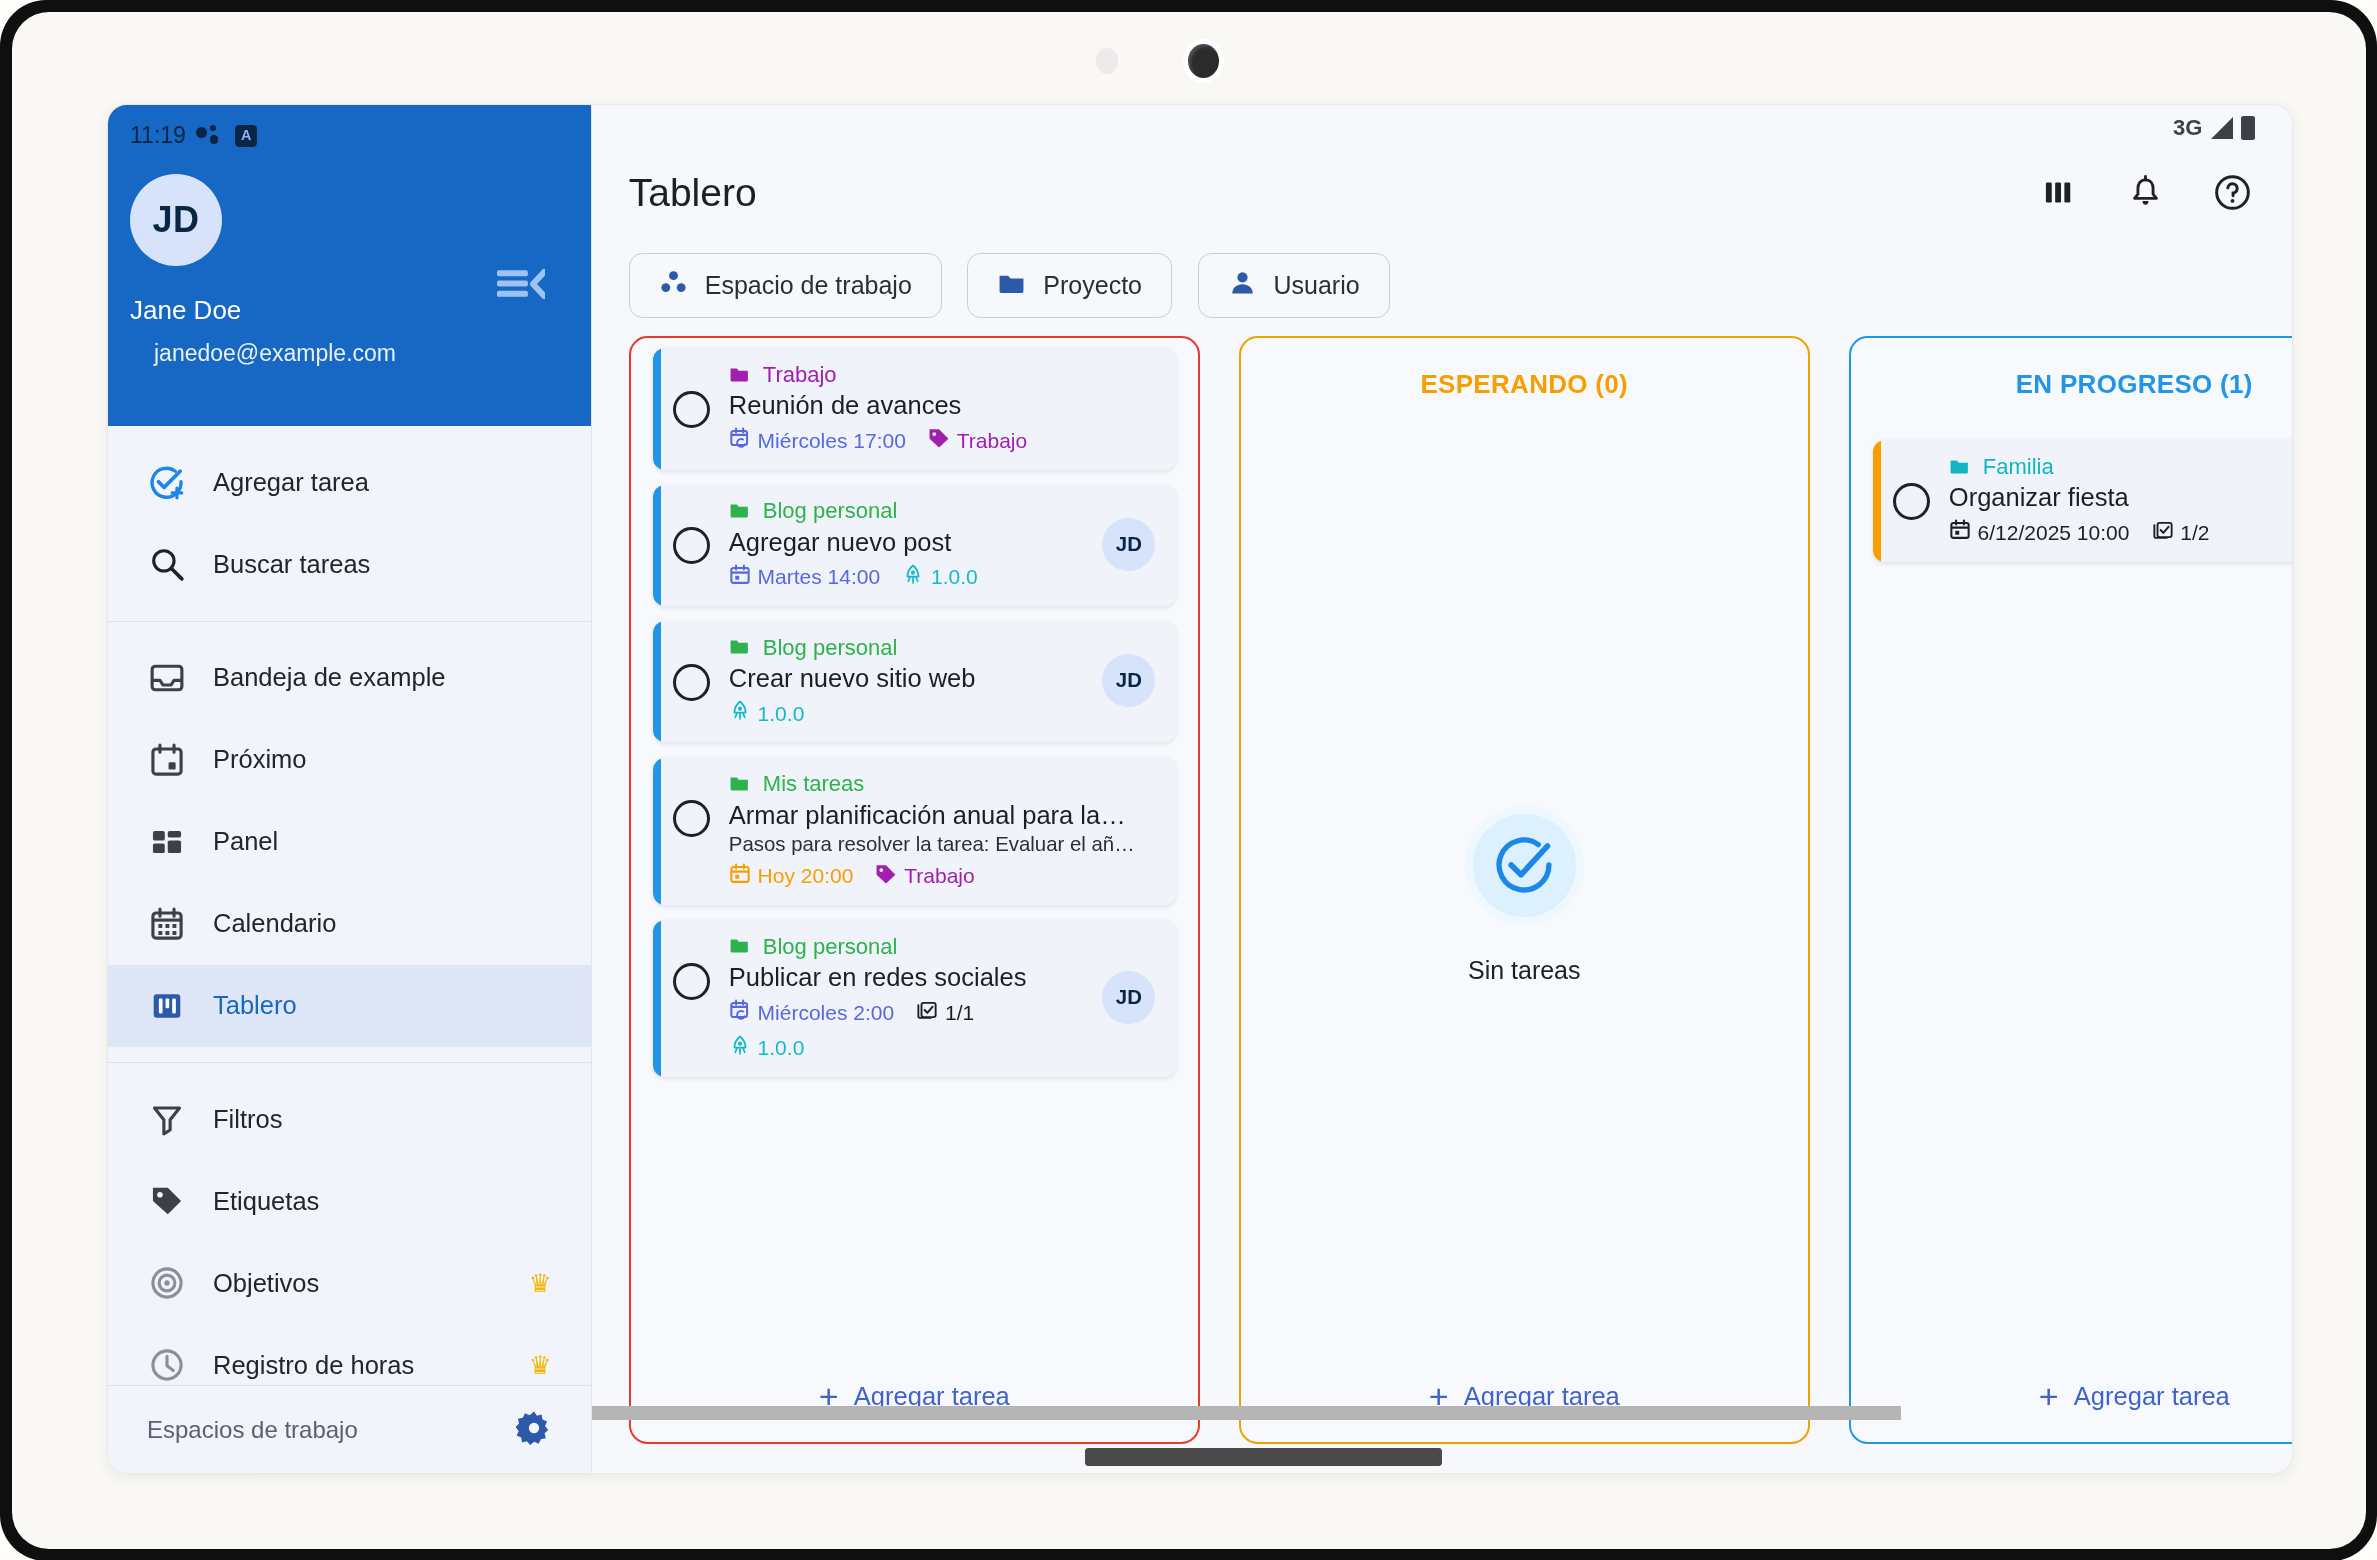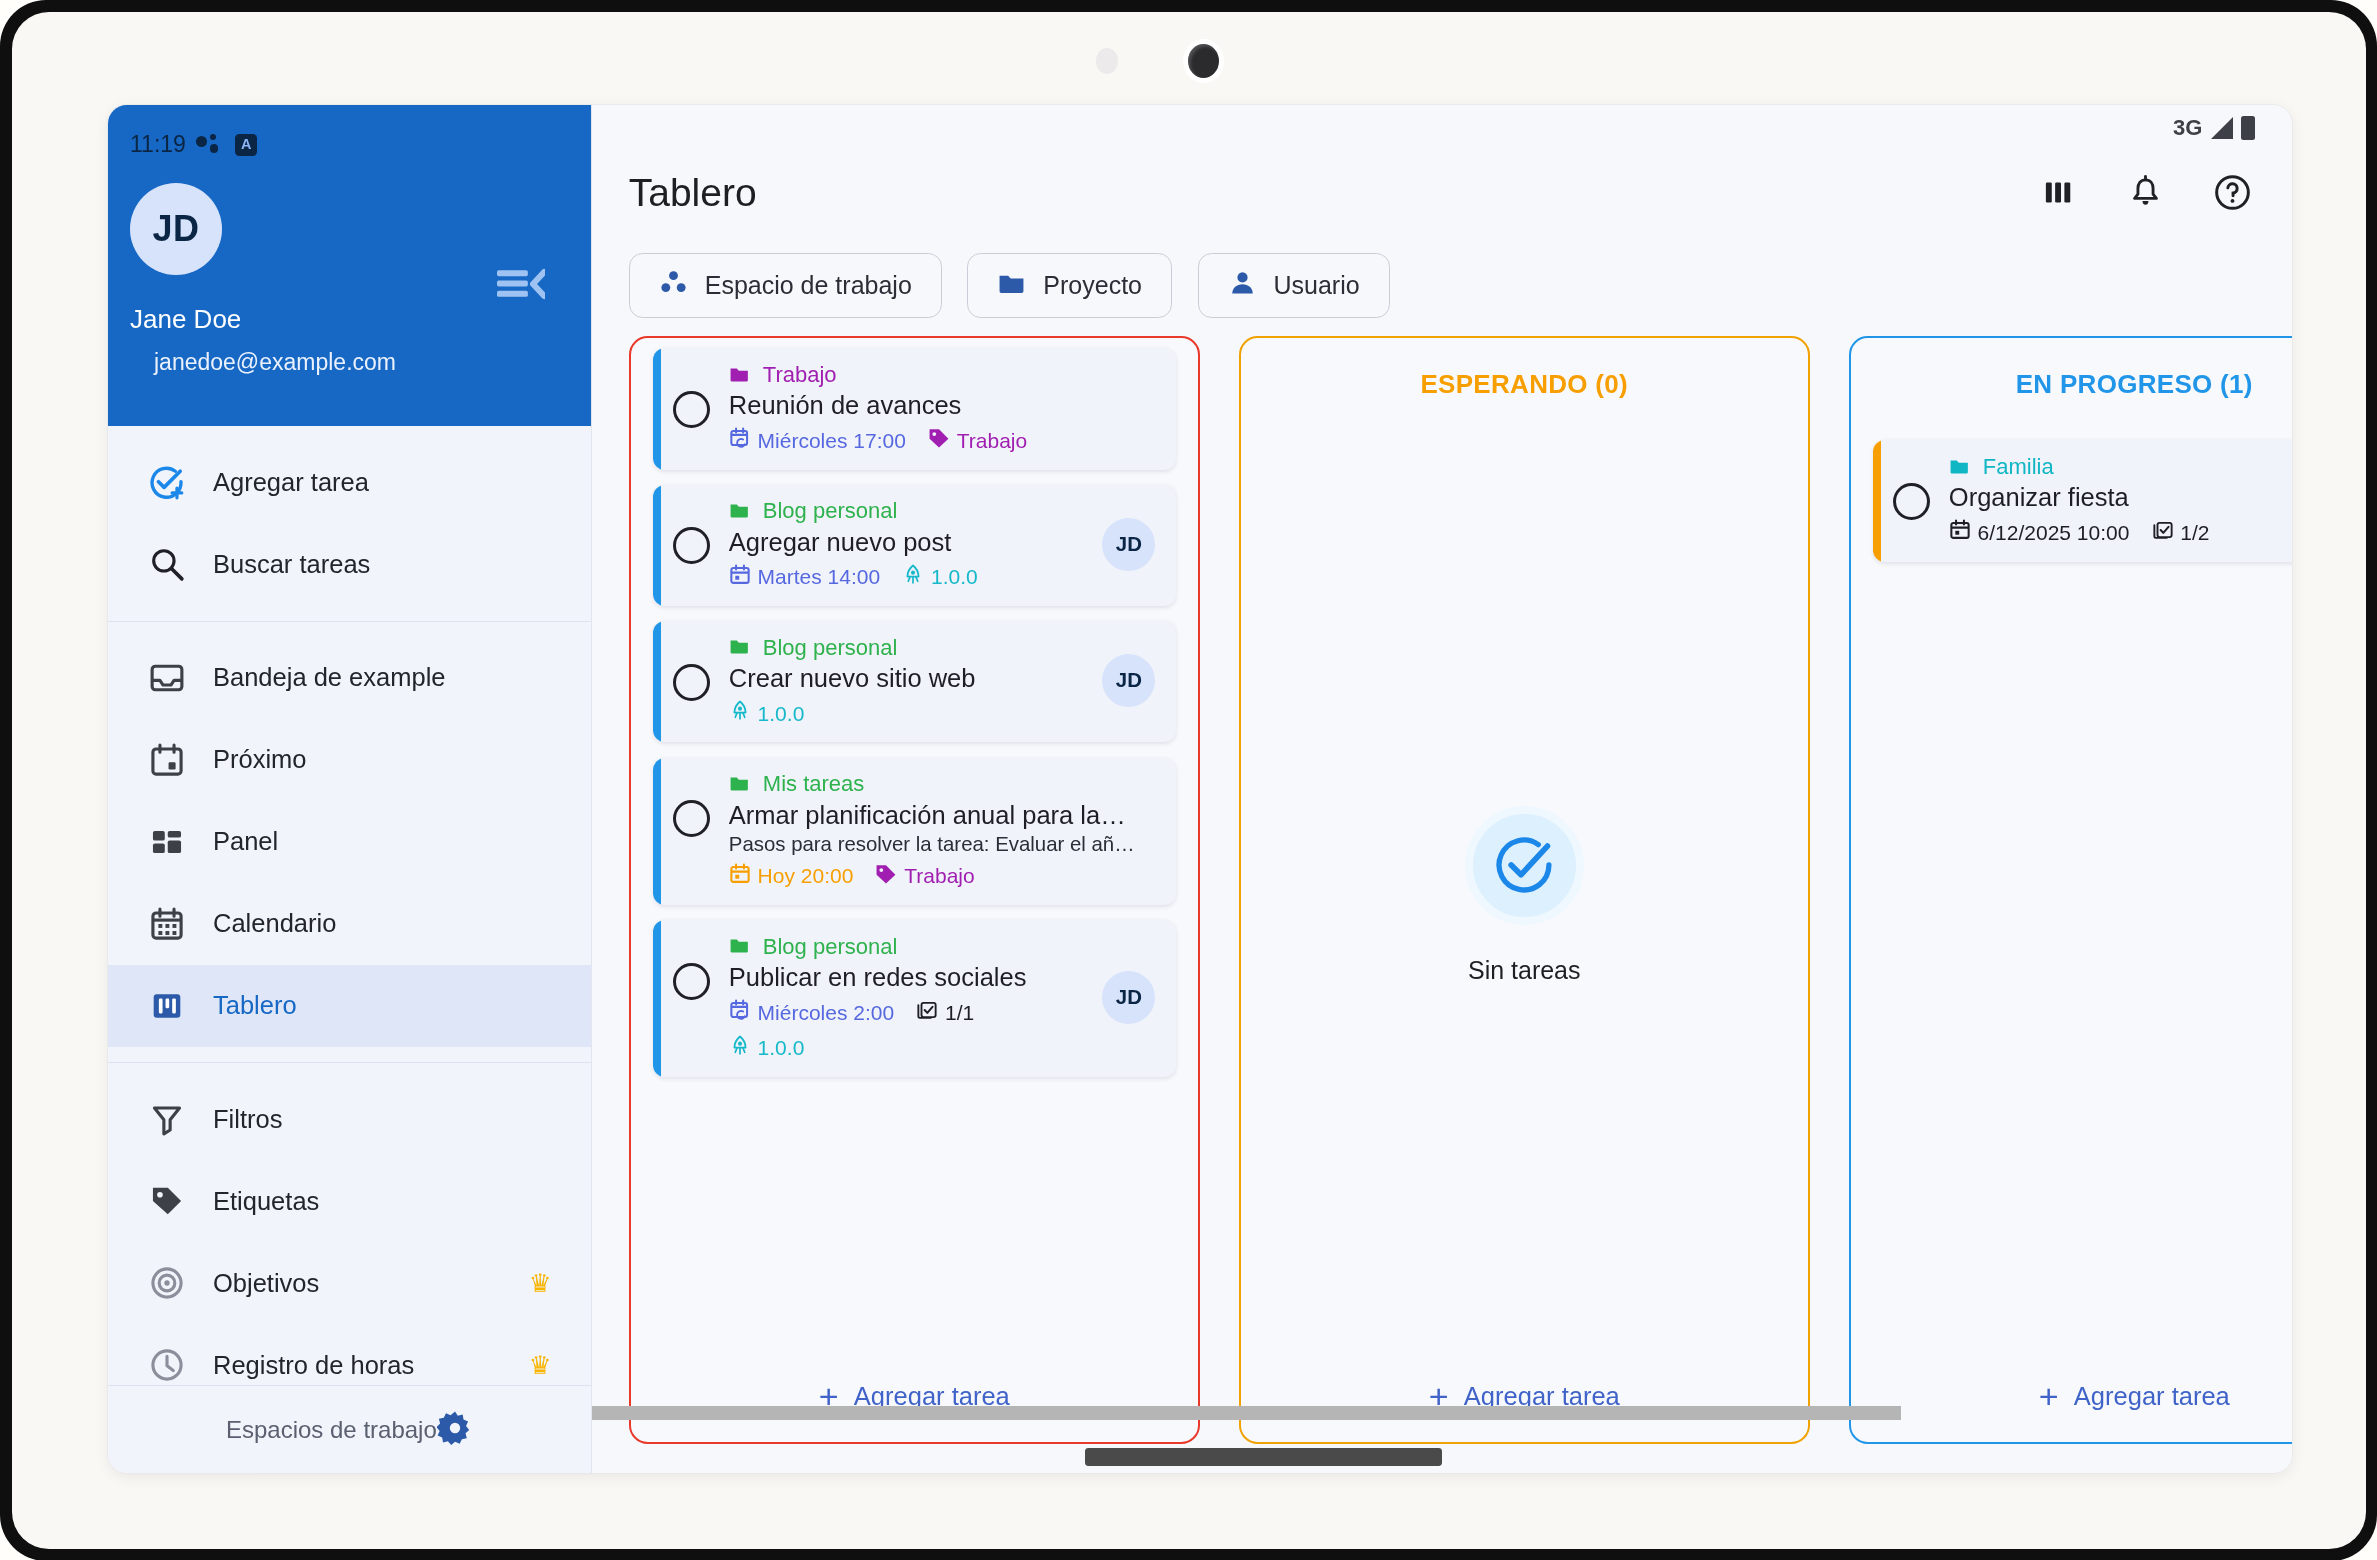--- a/index.html
+++ b/index.html
@@ -53,21 +53,21 @@
   #sidebar{
     width:520px; height:100%;
     background:#f2f4fb;
     display:flex; flex-direction:column;
     border-right:0.8px solid #e3e5ee;
     position:relative;
   }
   #sidebar-header{
     background:#1668c4;
     height:321px;
-    padding:21px 22px 0 22px;
+    padding:12px 22px 0 22px;
     position:relative;
     flex:0 0 auto;
   }
   #status-bar{
     display:flex; align-items:center; gap:10.2px;
     height:37px; color:#0b2545; font-size:23px; font-weight:500;
   }
   .status-dots{ display:inline-block; position:relative; width:29px; height:20.4px;}
   .status-dots i{ position:absolute; background:#0b2545; border-radius:50%; display:block;}
   .status-dots i:nth-child(1){ width:11px;height:11px; left:0; top:1.7px;}
@@ -106,21 +106,21 @@
   .nav-item .nav-label{ font-size:25.5px; color:#22252b; }
   .nav-item.active{ background:#dee6f8; }
   .nav-item.active .nav-label{ color:#1668c4; }
   .crown{ margin-left:auto; font-size:25.5px; line-height:1; color:#f7b500;}
 
   #sidebar-scroll{ flex:1 1 auto; overflow:hidden; }
 
   #workspaces-bar{
     height:88px; flex:0 0 auto;
     border-top:0.8px solid #dfe2ee;
-    display:flex; align-items:center; justify-content:center;
+    display:flex; align-items:center; justify-content:space-between;
     padding:8px 39px;
   }
   #workspaces-label{ font-size:24px; color:#5b6070; }
 
   
   #main{
     flex:1 1 auto; display:flex; flex-direction:column; min-width:0;
     background:#f7f8fc; position:relative;
   }
   #main-status{

